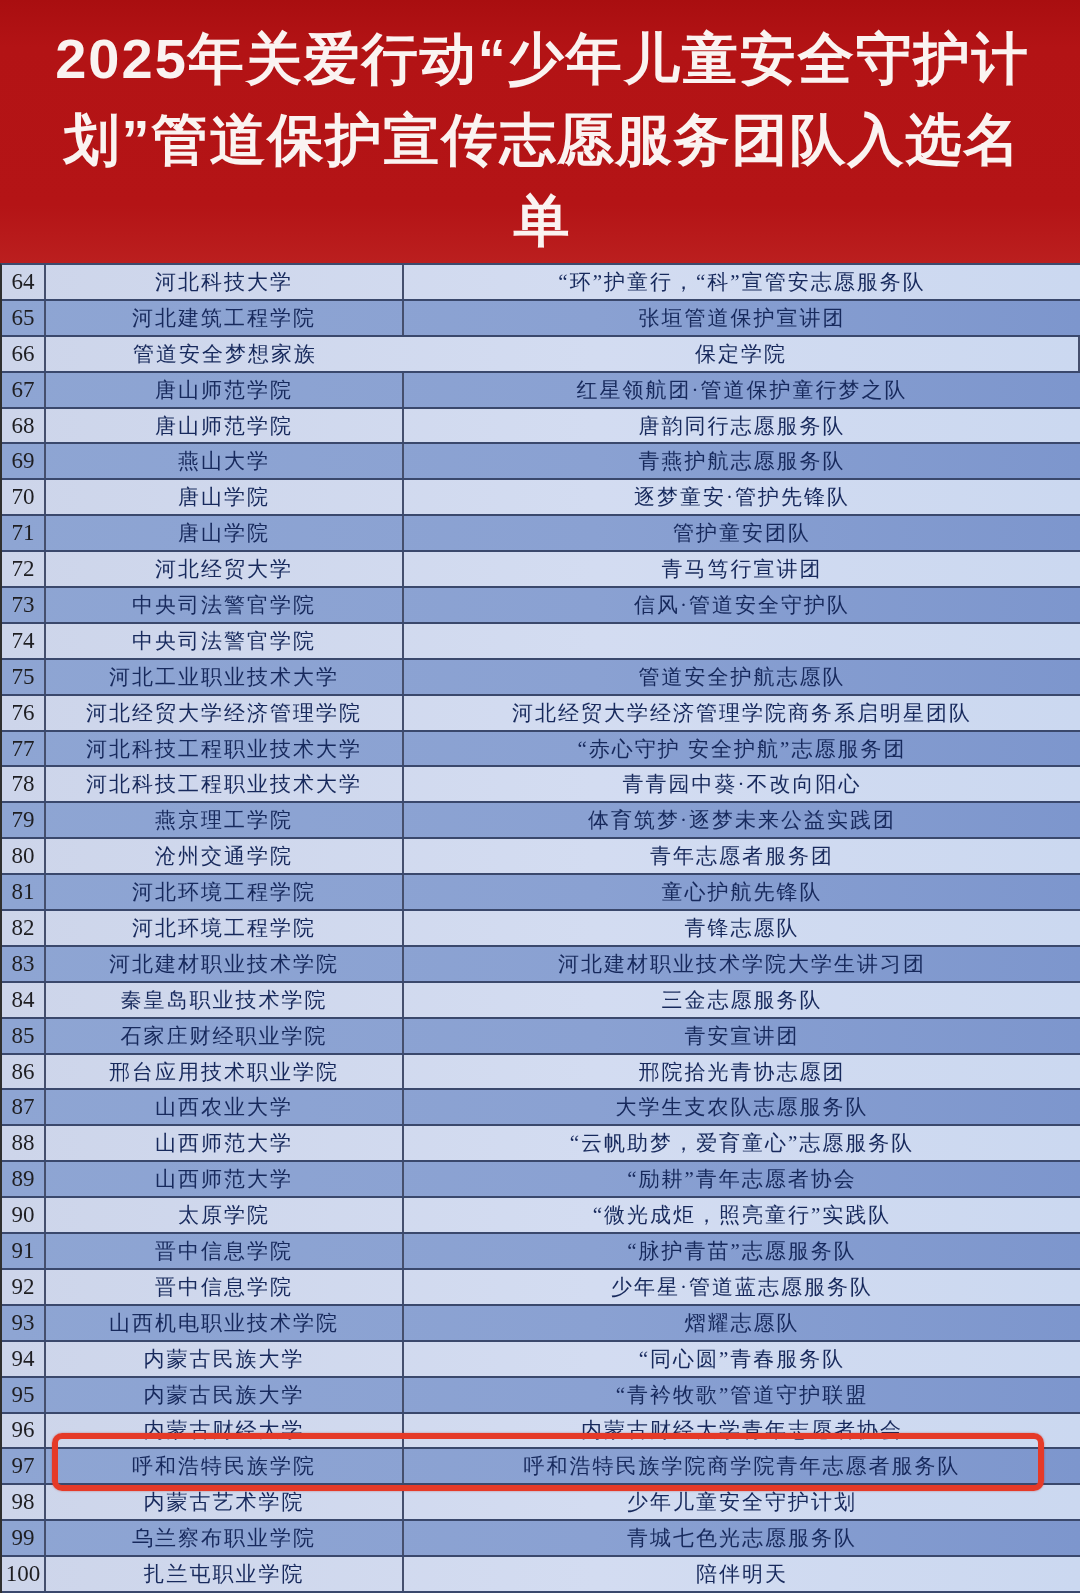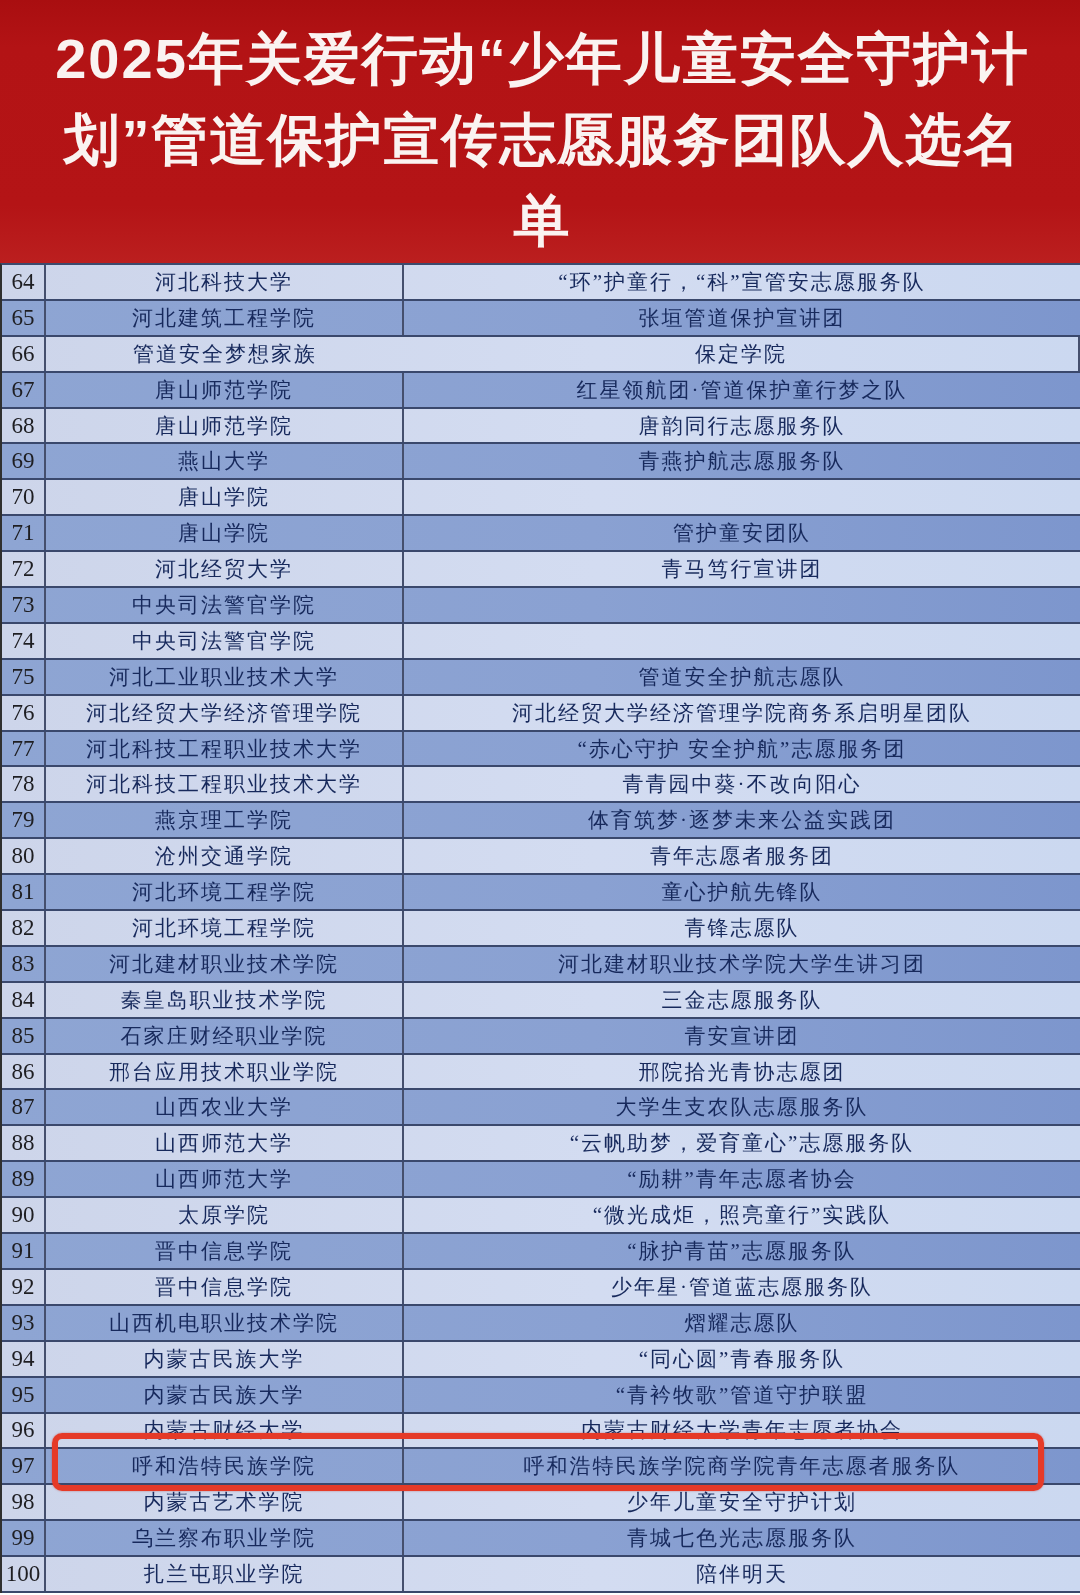--- a/index.html
+++ b/index.html
@@ -131,37 +131,39 @@
 
   <div class="row">
     <div class="cell cell-no">69</div>
     <div class="cell cell-school">燕山大学</div>
     <div class="cell cell-team">青燕护航志愿服务队</div>
   </div>
 
   <div class="row">
     <div class="cell cell-no">70</div>
     <div class="cell cell-school">唐山学院</div>
+    <div class="cell cell-team">逐梦童安·管护先锋队</div>
   </div>
 
   <div class="row">
     <div class="cell cell-no">71</div>
     <div class="cell cell-school">唐山学院</div>
     <div class="cell cell-team">管护童安团队</div>
   </div>
 
   <div class="row">
     <div class="cell cell-no">72</div>
     <div class="cell cell-school">河北经贸大学</div>
     <div class="cell cell-team">青马笃行宣讲团</div>
   </div>
 
   <div class="row">
     <div class="cell cell-no">73</div>
     <div class="cell cell-school">中央司法警官学院</div>
+    <div class="cell cell-team">信风·管道安全守护队</div>
   </div>
 
   <div class="row">
     <div class="cell cell-no">74</div>
     <div class="cell cell-school">中央司法警官学院</div>
   </div>
 
   <div class="row">
     <div class="cell cell-no">75</div>
     <div class="cell cell-school">河北工业职业技术大学</div>

